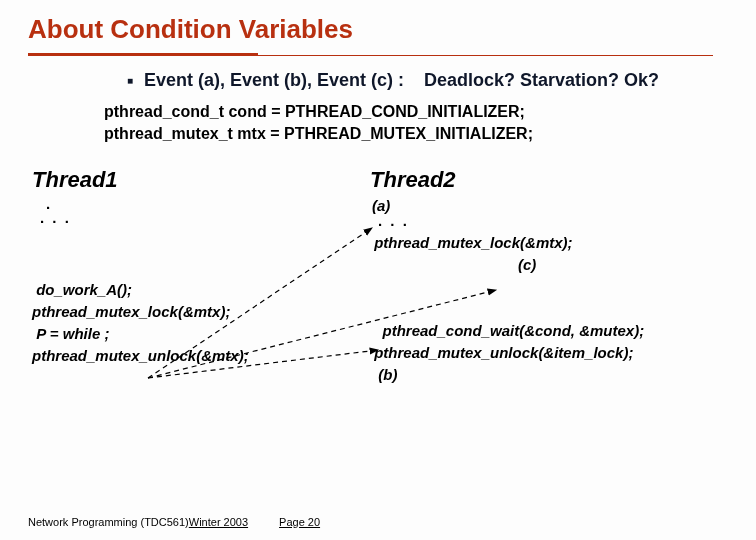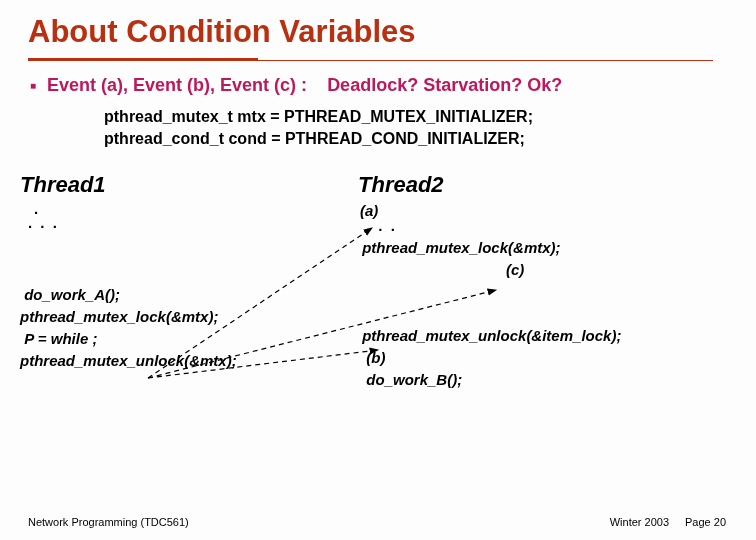--- a/index.html
+++ b/index.html
@@ -12,62 +12,63 @@
     overflow: hidden;
   }
   .slide {
     width: 100%;
     height: 100%;
     padding: 14px 0 0 0;
     position: relative;
   }
   .title {
     color: #b83010;
-    font-size: 31px;
+    font-size: 26px;
     font-weight: bold;
     padding-left: 28px;
   }
   .rule-thick {
     height: 3px;
     background: #b83010;
     margin: 8px 0 0 28px;
     width: 230px;
     float: left;
   }
   .rule-thin {
     height: 1px;
     background: #b83010;
     margin: 10px 0 0 0;
     width: 455px;
     float: left;
   }
   .clear { clear: both; }
   .bullet-row {
     padding: 14px 0 0 30px;
-    color: #be185d;
+    color: #0f172a;
     font-size: 18px;
     font-weight: bold;
+    text-align: center;
   }
   .bullet-row .square {
     font-size: 10px;
     vertical-align: 2px;
     margin-right: 6px;
   }
   .init-block {
     padding: 10px 0 0 104px;
     color: #000;
   }
   .init-block .line {
     font-size: 16px;
     font-weight: bold;
     line-height: 22px;
   }
   .columns {
     display: flex;
-    padding: 22px 0 0 20px;
+    padding: 22px 0 0 32px;
     color: #000;
   }
   .col { position: relative; }
   .col-left { width: 338px; }
   .col-right { width: 360px; }
   .th-title {
     font-size: 22px;
     font-weight: bold;
     font-style: italic;
     margin-bottom: 4px;
@@ -97,26 +98,25 @@
     font-size: 15px;
     font-weight: bold;
     font-style: italic;
   }
   .footer {
     position: absolute;
     bottom: 12px;
     left: 0;
     width: 100%;
     display: flex;
-    justify-content: space-between;
     padding: 0 30px 0 28px;
     color: #000;
     font-size: 11px;
   }
-  .footer .right { display: flex; gap: 16px; }
+  .footer .right { display: flex; gap: 31px; text-decoration: underline; }
   svg.overlay {
     position: absolute;
     left: 0; top: 0;
     width: 756px;
     height: 540px;
     pointer-events: none;
   }
   .anchor { position: relative; }
   .c-marker {
     position: absolute;
@@ -136,22 +136,22 @@
   <div class="clear"></div>
 
   <div class="bullet-row">
     <span class="square">■</span>
     <span>Event (a), Event (b), Event (c) :</span>
     &nbsp;&nbsp;
     <span>Deadlock? Starvation? Ok?</span>
   </div>
 
   <div class="init-block">
+    <div class="line">pthread_cond_t cond = PTHREAD_COND_INITIALIZER;</div>
     <div class="line">pthread_mutex_t mtx = PTHREAD_MUTEX_INITIALIZER;</div>
-    <div class="line">pthread_cond_t cond = PTHREAD_COND_INITIALIZER;</div>
   </div>
 
   <div class="columns">
     <div class="col col-left">
       <div class="th-title">Thread1</div>
       <div class="dot">.</div>
       <div class="dots">. . .</div>
       <div style="height:50px"></div>
       <div class="code-line"> do_work_A();</div>
       <div class="code-line">pthread_mutex_lock(&amp;mtx);</div>
@@ -159,23 +159,23 @@
       <div class="code-line">pthread_mutex_unlock(&amp;mtx);</div>
     </div>
     <div class="col col-right">
       <div class="th-title">Thread2</div>
       <div class="label-r" style="padding-left:2px">(a)</div>
       <div class="dots">. . .</div>
       <div class="code-line"> pthread_mutex_lock(&amp;mtx);</div>
       <div class="code-line anchor">
         <span class="c-marker" style="left:148px; top:0">(c)</span>
       </div>
+      <div class="code-line">   pthread_cond_wait(&amp;cond, &amp;mutex);</div>
       <div class="code-line"> pthread_mutex_unlock(&amp;item_lock);</div>
       <div class="code-line">  (b)</div>
-      <div class="code-line">  do_work_B();</div>
     </div>
   </div>
 
   <svg class="overlay">
     <defs>
       <marker id="ah" markerWidth="8" markerHeight="8" refX="7" refY="3" orient="auto">
         <path d="M0,0 L8,3 L0,6 Z" fill="#000"></path>
       </marker>
     </defs>
     <line x1="148" y1="378" x2="372" y2="228" stroke="#000" stroke-width="1.2" stroke-dasharray="5,4" marker-end="url(#ah)"></line>

